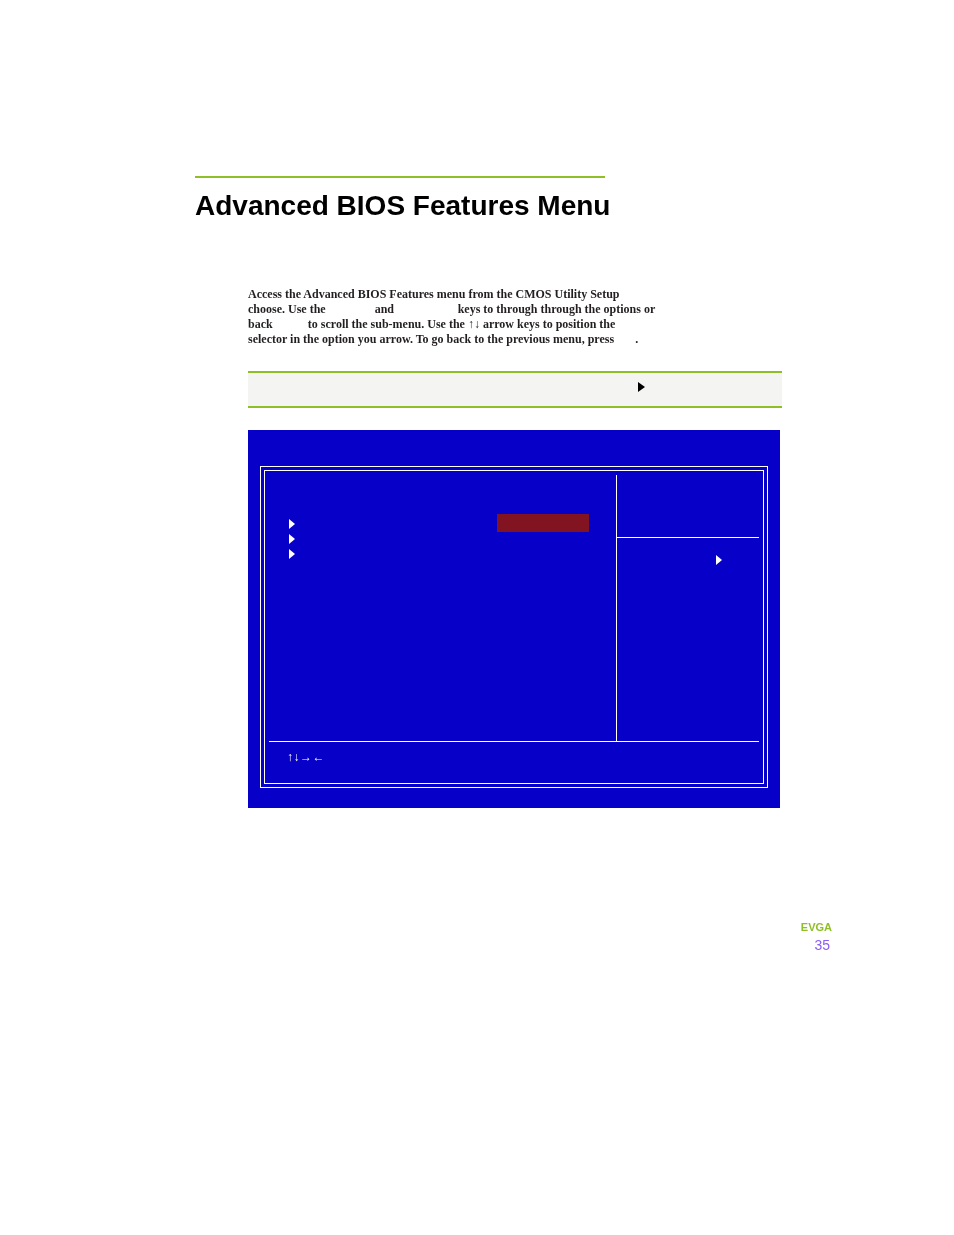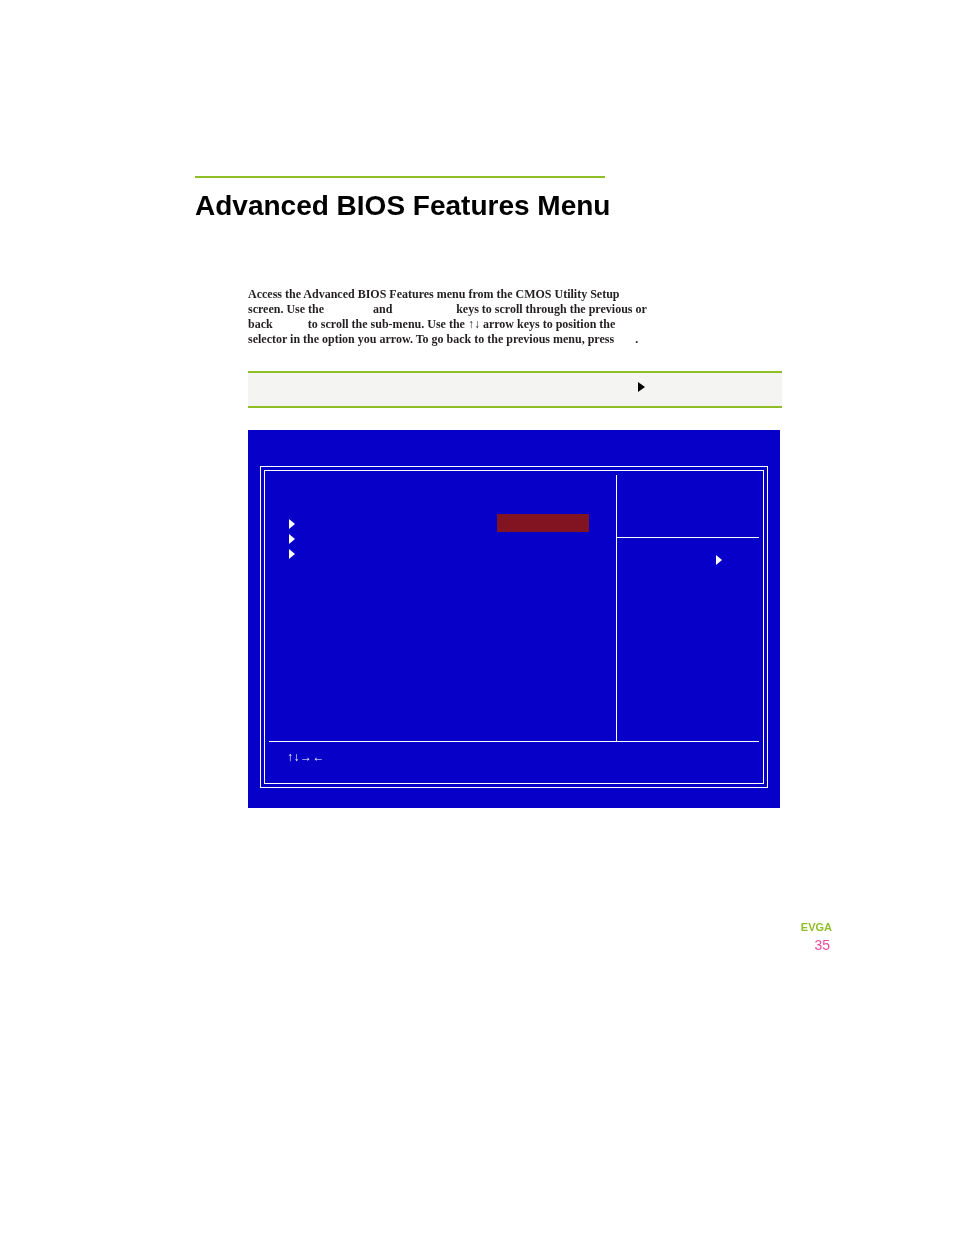--- a/index.html
+++ b/index.html
@@ -170,35 +170,35 @@
     font-weight: 700;
     font-size: 11px;
     color: #8FBF26;
   }
   .page-no {
     position: absolute;
     right: 124px;
     top: 937px;
     font-family: "Helvetica Neue", Helvetica, Arial, sans-serif;
     font-size: 14px;
-    color: #ec4899;
+    color: #8b5cf6;
   }
 </style>
 </head>
 <body>
 
 <div class="page">
 
   <div class="green-rule rule-top"></div>
 
   <div class="heading">Advanced BIOS Features Menu</div>
 
   <div class="body-text">
     <span>Access the Advanced BIOS Features menu from the CMOS Utility Setup</span><br>
-    <span>screen. Use the </span><span class="fill">Page Up</span><span> and </span><span class="fill">Page Down</span><span> keys to scroll through the previous or</span><br>
+    <span>choose. Use the </span><span class="fill">Page Up</span><span> and </span><span class="fill">Page Down</span><span> keys to through through the options or</span><br>
     <span>back </span><span class="fill">Enter</span><span> to scroll the sub-menu. Use the </span><span>↑↓</span><span> arrow keys to position the</span><br>
     <span>selector in the option you arrow. To go back to the previous menu, press </span><span class="fill">Esc</span><span>.</span>
   </div>
 
   <div class="note-rule-top"></div>
   <div class="note-strip"></div>
   <div class="note-arrow"></div>
   <div class="note-rule-bot"></div>
 
   <div class="bios">

